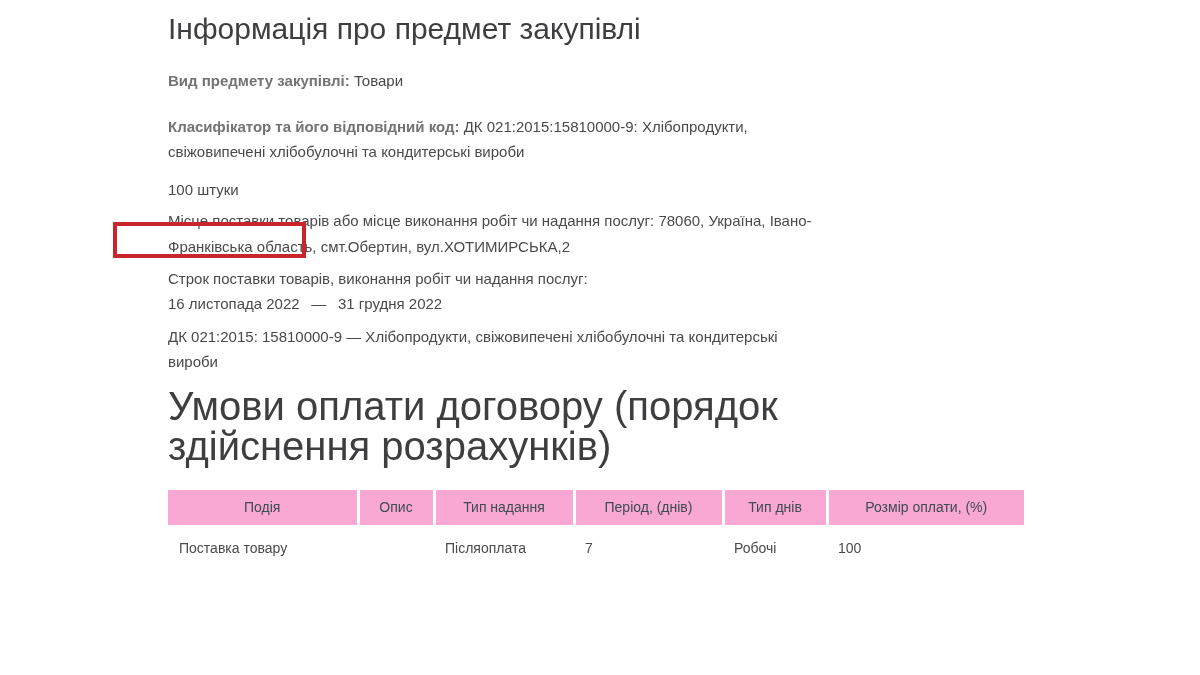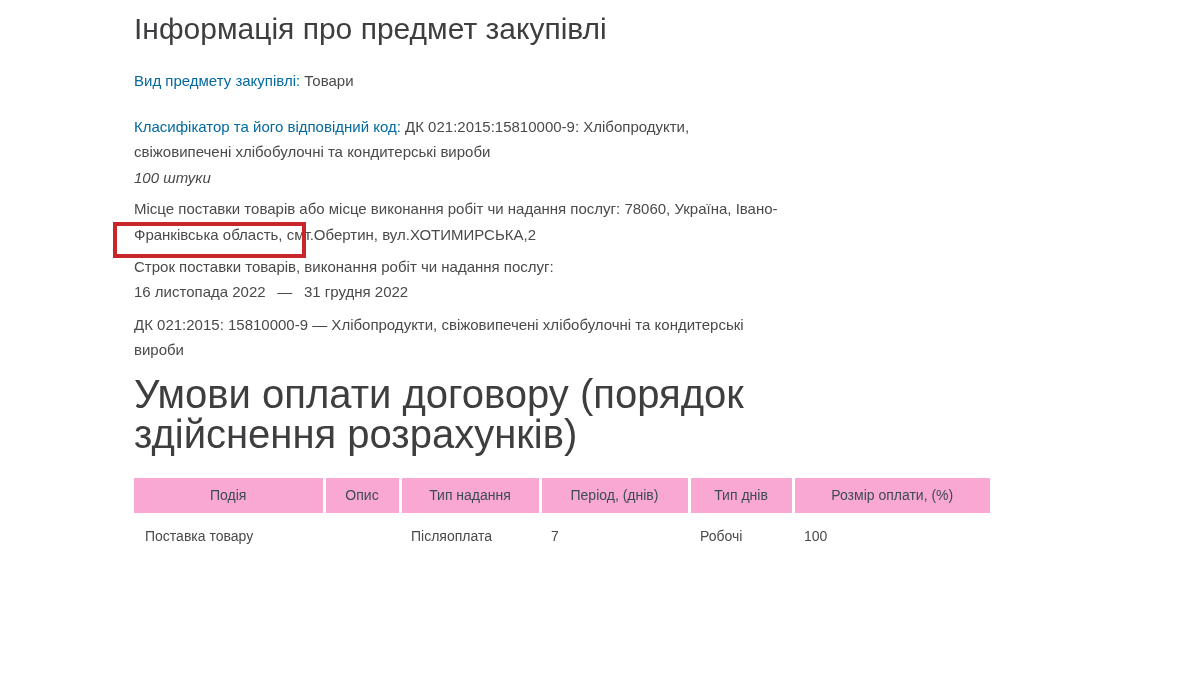--- a/index.html
+++ b/index.html
@@ -7,38 +7,38 @@
   body {
     width: 1200px; height: 675px;
     background: #ffffff;
     font-family: "Liberation Sans", "DejaVu Sans", sans-serif;
     color: #4a4a4a;
     position: relative;
     overflow: hidden;
   }
   .content {
     position: absolute;
-    left: 134px; top: 0;
+    left: 168px; top: 0;
     width: 856px;
     padding-top: 12px;
   }
   h1.page-title, h2.section-title {
     font-weight: 300;
     color: #3e3e40;
     margin: 0;
     letter-spacing: 0;
   }
   h1.page-title { font-size: 30px; line-height: 34px; }
   h2.section-title { font-size: 40px; line-height: 40px; margin-top: 12px; max-width: 780px; }
   p { margin: 0; font-size: 15px; line-height: 25px; }
-  .label-bold { font-weight: normal; color: #0369a1; }
+  .label-bold { font-weight: bold; color: #737373; }
   .p-type { margin-top: 24px; line-height: 22px; }
   .p-classifier { margin-top: 22px; max-width: 648px; }
   .p-desc-heading { margin-top: 31px; font-weight: bold; color: #333333; }
-  .lot-quantity { margin-top: 1px; font-size: 15px; line-height: 25px; font-style: italic; }
+  .lot-quantity { margin-top: 13px; font-size: 15px; line-height: 25px; }
   .p-lot-name { margin-top: 14px; }
   .p-place { margin-top: 6px; line-height: 26px; max-width: 648px; }
   .p-term { margin-top: 6px; }
   .p-term .term-line { display: block; }
   .p-dk { margin-top: 8px; max-width: 648px; }
 
   
   .annotation-box {
     position: absolute;
     left: 113px; top: 222px;

